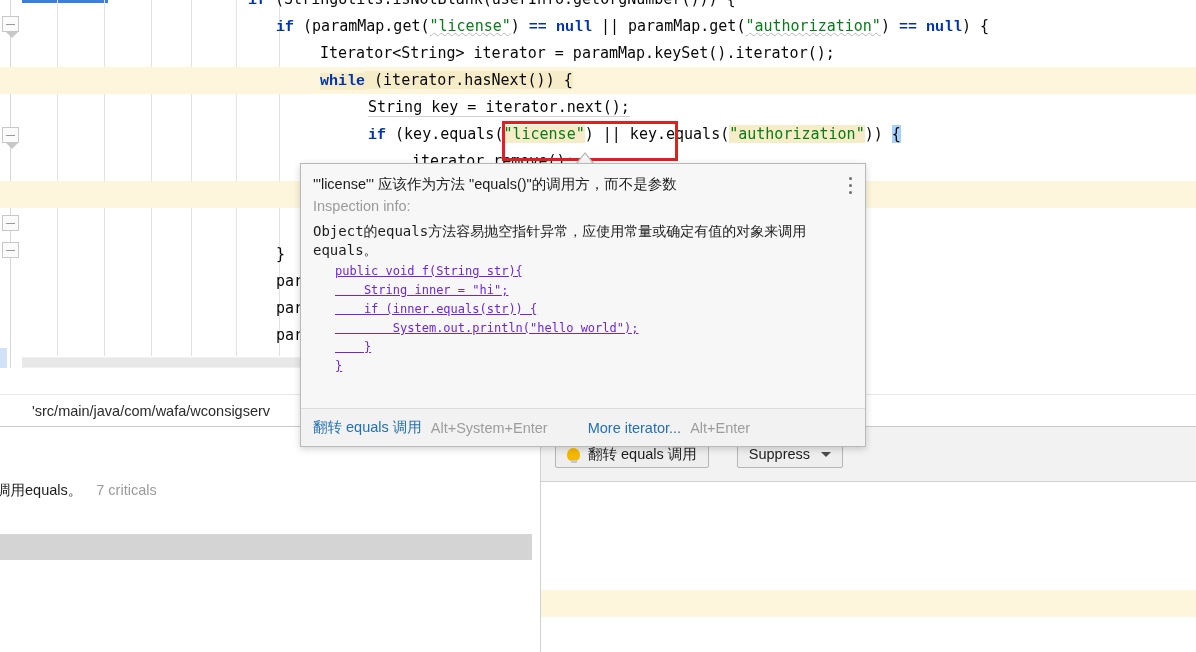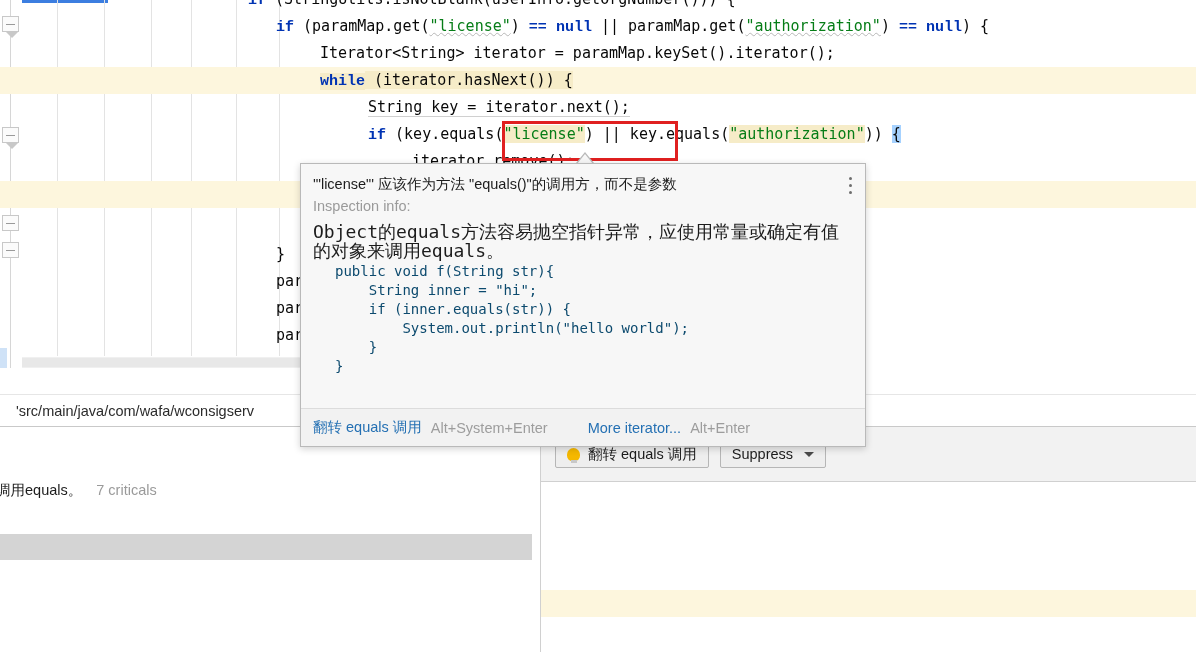--- a/index.html
+++ b/index.html
@@ -76,21 +76,21 @@
   }
   .breadcrumb .bc-item{padding-left:18px;}
   .breadcrumb .bc-sep{padding:0 7px;color:#8a8a8a;font-size:12px;}
 
   
   .pathbar{
     position:absolute;left:0;top:394px;width:1196px;height:32px;
     background:#ffffff;border-top:1px solid #e6e6e6;
     font-size:14.5px;color:#2b2b2b;display:flex;align-items:center;
   }
-  .pathbar .p-txt{padding-left:16px;white-space:nowrap;}
+  .pathbar .p-txt{padding-left:32px;white-space:nowrap;}
 
   
   .tip{
     position:absolute;left:300px;top:163px;width:566px;height:284px;
     background:#f7f7f7;border:1px solid #b9b9b9;box-sizing:border-box;
     box-shadow:0 2px 7px rgba(0,0,0,.18);
   }
   .tip-caret{
     position:absolute;left:576px;top:152px;width:0;height:0;
     border-left:9px solid transparent;border-right:9px solid transparent;
@@ -106,26 +106,26 @@
     position:absolute;left:12px;top:11px;right:34px;
     font-size:14.5px;color:#1c1c1c;line-height:19px;
   }
   .tip-sub{
     position:absolute;left:12px;top:33px;
     font-size:14.5px;color:#9a9a9a;line-height:19px;
   }
   .tip-desc{
     position:absolute;left:12px;top:58px;right:16px;
     font-family:"DejaVu Sans Mono","Liberation Mono",monospace;
-    font-size:18px;color:#1c1c1c;line-height:19px;
+    font-size:14px;color:#1c1c1c;line-height:19px;
   }
   .tip-code{
     position:absolute;left:34px;top:98px;right:16px;
     font-family:"DejaVu Sans Mono","Liberation Mono",monospace;
-    font-size:14px;color:#0c4a6e;line-height:19px;white-space:pre;
+    font-size:12px;color:#6d28d9;line-height:19px;white-space:pre;text-decoration:underline;
   }
   .tip-kebab{
     position:absolute;right:12px;top:13px;width:4px;height:18px;
   }
   .tip-kebab i{display:block;width:3px;height:3px;background:#6e6e6e;margin-bottom:4px;border-radius:50%;}
   .tip-foot{
     position:absolute;left:0;right:0;bottom:0;height:37px;
     background:#f2f2f2;border-top:1px solid #dcdcdc;
     display:flex;align-items:center;
   }
@@ -178,21 +178,21 @@
   }
   .btn .bulb{
     width:13px;height:13px;border-radius:50% 50% 40% 40%;
     background:#f5b800;margin-right:8px;position:relative;flex:none;
   }
   .btn .bulb:after{
     content:"";position:absolute;left:3.5px;top:12px;width:6px;height:3px;
     background:#c8c8c8;
   }
   .btn-flip{margin-left:14px;}
-  .btn-suppress{margin-left:11px;}
+  .btn-suppress{margin-left:28px;}
   .chev{
     width:0;height:0;margin-left:11px;
     border-left:5px solid transparent;border-right:5px solid transparent;
     border-top:5px solid #4a4a4a;
   }
   .insp-code{
     position:absolute;left:0;top:55px;width:656px;height:171px;
     overflow:hidden;background:#ffffff;
     font-family:"DejaVu Sans Mono","Liberation Mono",monospace;
     font-size:15px;line-height:27px;white-space:pre;

